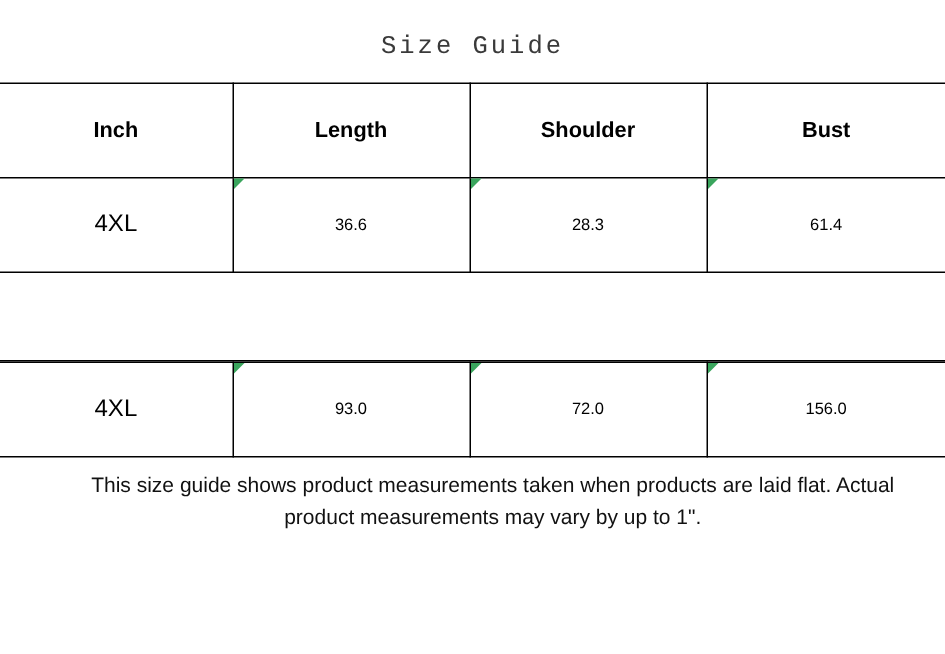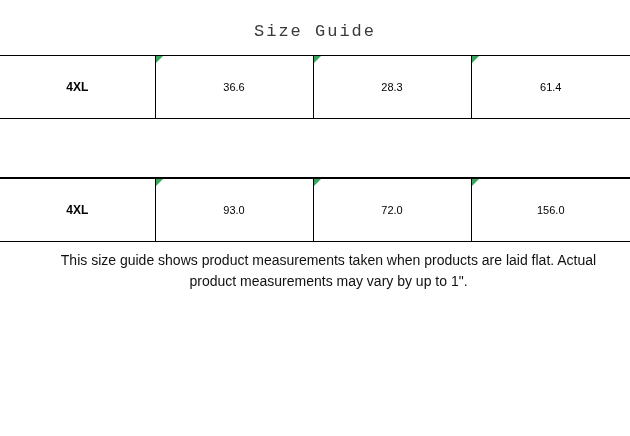--- a/index.html
+++ b/index.html
@@ -46,22 +46,22 @@
     position: relative;
   }
   table.sizes td.vsep, table.sizes th.vsep {
     border-right: 1px solid #000000;
   }
   table.sizes th {
     font-weight: bold;
     font-size: 14.5px;
   }
   table.sizes td.unit {
-    font-weight: bold;
-    font-size: 12px;
+    font-weight: normal;
+    font-size: 16px;
   }
   .spacer {
     height: 58px;
     border-bottom: 1px solid #000000;
   }
   .tick {
     position: absolute;
     top: 0;
     left: 0;
     width: 0;
@@ -90,20 +90,26 @@
   <div class="title">Size Guide</div>
 
   <table class="sizes">
     <colgroup>
       <col class="col-a">
         <col class="col-b">
         <col class="col-c">
         <col class="col-d">
     </colgroup>
     <tbody>
+        <tr>
+      <th class="vsep">Inch</th>
+      <th class="vsep">Length</th>
+      <th class="vsep">Shoulder</th>
+      <th>Bust</th>
+    </tr>
     <tr>
       <td class="vsep unit">4XL</td>
       <td class="vsep">36.6<span class="tick"></span></td>
       <td class="vsep">28.3<span class="tick"></span></td>
       <td>61.4<span class="tick"></span></td>
     </tr>
   </tbody>
     </table>
 
   <div class="spacer"></div>

